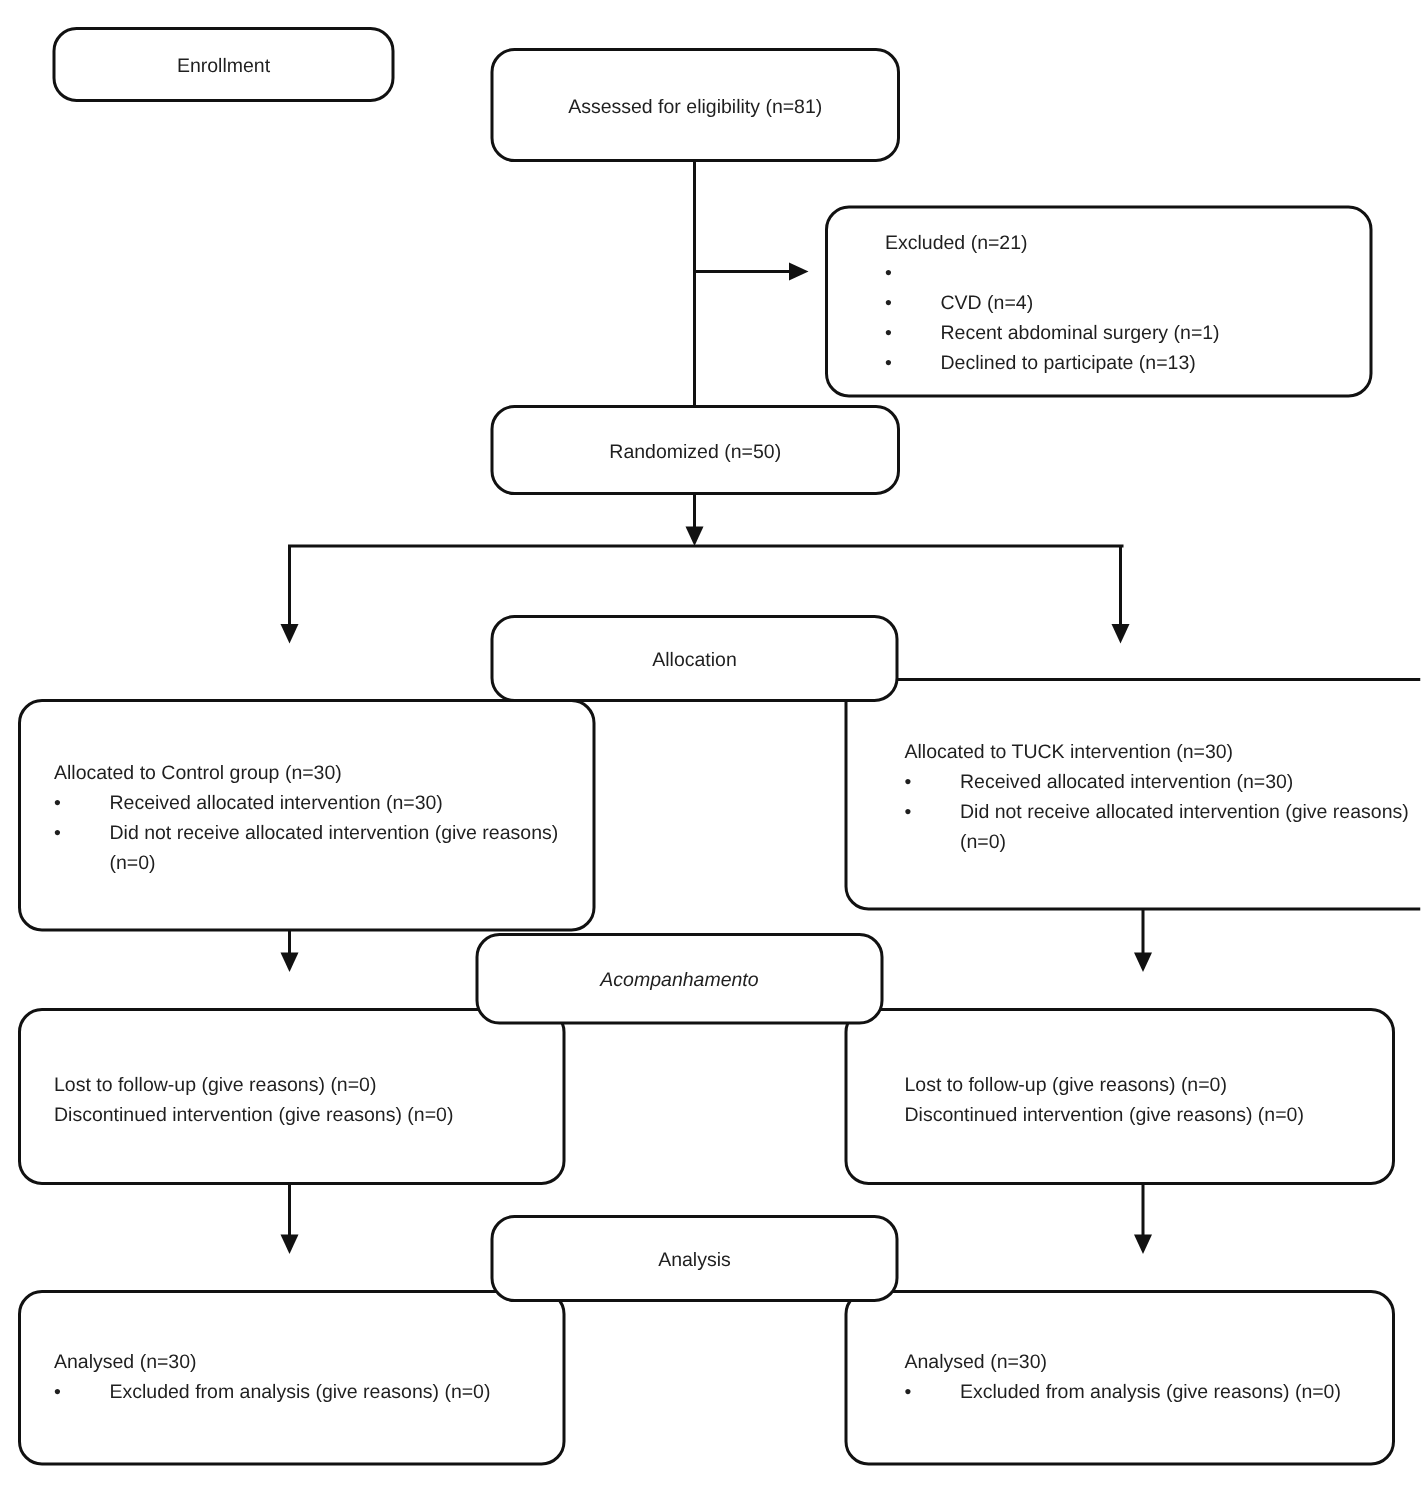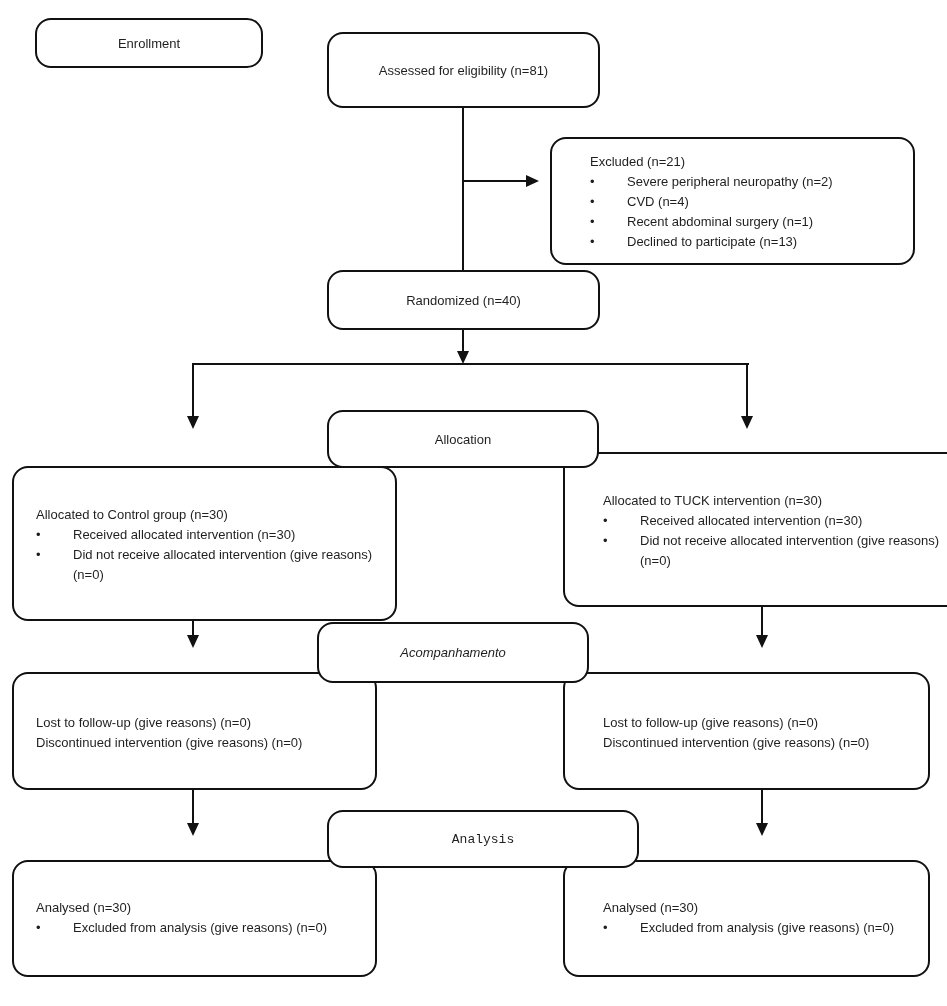--- a/index.html
+++ b/index.html
@@ -57,21 +57,21 @@
   #box-enrollment       { left: 35px;  top: 18px;  width: 228px; height: 50px; }
   #box-assessed         { left: 327px; top: 32px;  width: 273px; height: 76px; }
   #box-excluded         { left: 550px; top: 115px; width: 365px; height: 128px; padding: 13px 10px 0 38px; }
   #box-randomized       { left: 327px; top: 270px; width: 273px; height: 60px; }
   #box-allocation-label { left: 327px; top: 410px; width: 272px; height: 58px; }
   #box-alloc-left       { left: 12px;  top: 444px; width: 385px; height: 155px; padding: 37px 10px 0 22px; }
   #box-alloc-right      { left: 563px; top: 430px; width: 406px; height: 155px; padding: 37px 10px 0 38px; }
   #box-followup-label   { left: 317px; top: 622px; width: 272px; height: 61px; font-style: italic; }
   #box-fu-left          { left: 12px;  top: 650px; width: 365px; height: 118px; padding: 39px 10px 0 22px; }
   #box-fu-right         { left: 563px; top: 650px; width: 367px; height: 118px; padding: 39px 10px 0 38px; }
-  #box-analysis-label   { left: 327px; top: 810px; width: 312px; height: 58px; font-family: Liberation Mono, monospace; }
+  #box-analysis-label   { left: 327px; top: 810px; width: 272px; height: 58px; }
   #box-an-left          { left: 12px;  top: 838px; width: 365px; height: 117px; padding: 36px 10px 0 22px; }
   #box-an-right         { left: 563px; top: 838px; width: 367px; height: 117px; padding: 36px 10px 0 38px; }
 
   
   #line-assessed-down   { left: 462px; top: 92px;  width: 2px;  height: 178px; }
   #line-excluded-branch { left: 463px; top: 180px; width: 63px; height: 2px; }
   #arrow-excluded       { left: 526px; top: 175px; }
   #line-randomized-down { left: 462px; top: 330px; width: 2px;  height: 22px; }
   #arrow-randomized     { left: 457px; top: 351px; }
   #line-splitter        { left: 192px; top: 363px; width: 557px; height: 2px; }
@@ -126,38 +126,37 @@
   </div>
 
   <div class="box center-box" id="box-assessed">
     <span>Assessed for eligibility (n=81)</span>
   </div>
 
   <div class="box side-box" id="box-excluded">
     <div class="btitle">Excluded (n=21)</div>
     <div class="brow">
       <span class="dot"></span>
-      <span class="btxt">Severe peripheral neuropathy (n=2)</span>
     </div>
     <div class="brow">
       <span class="dot"></span>
       <span class="btxt">CVD (n=4)</span>
     </div>
     <div class="brow">
       <span class="dot"></span>
       <span class="btxt">Recent abdominal surgery (n=1)</span>
     </div>
     <div class="brow">
       <span class="dot"></span>
       <span class="btxt">Declined to participate (n=13)</span>
     </div>
   </div>
 
   <div class="box center-box" id="box-randomized">
-    <span>Randomized (n=40)</span>
+    <span>Randomized (n=50)</span>
   </div>
 
   <div class="box side-box" id="box-alloc-left">
     <div class="btitle">Allocated to Control group (n=30)</div>
     <div class="brow">
       <span class="dot"></span>
       <span class="btxt">Received allocated intervention (n=30)</span>
     </div>
     <div class="brow">
       <span class="dot"></span>

